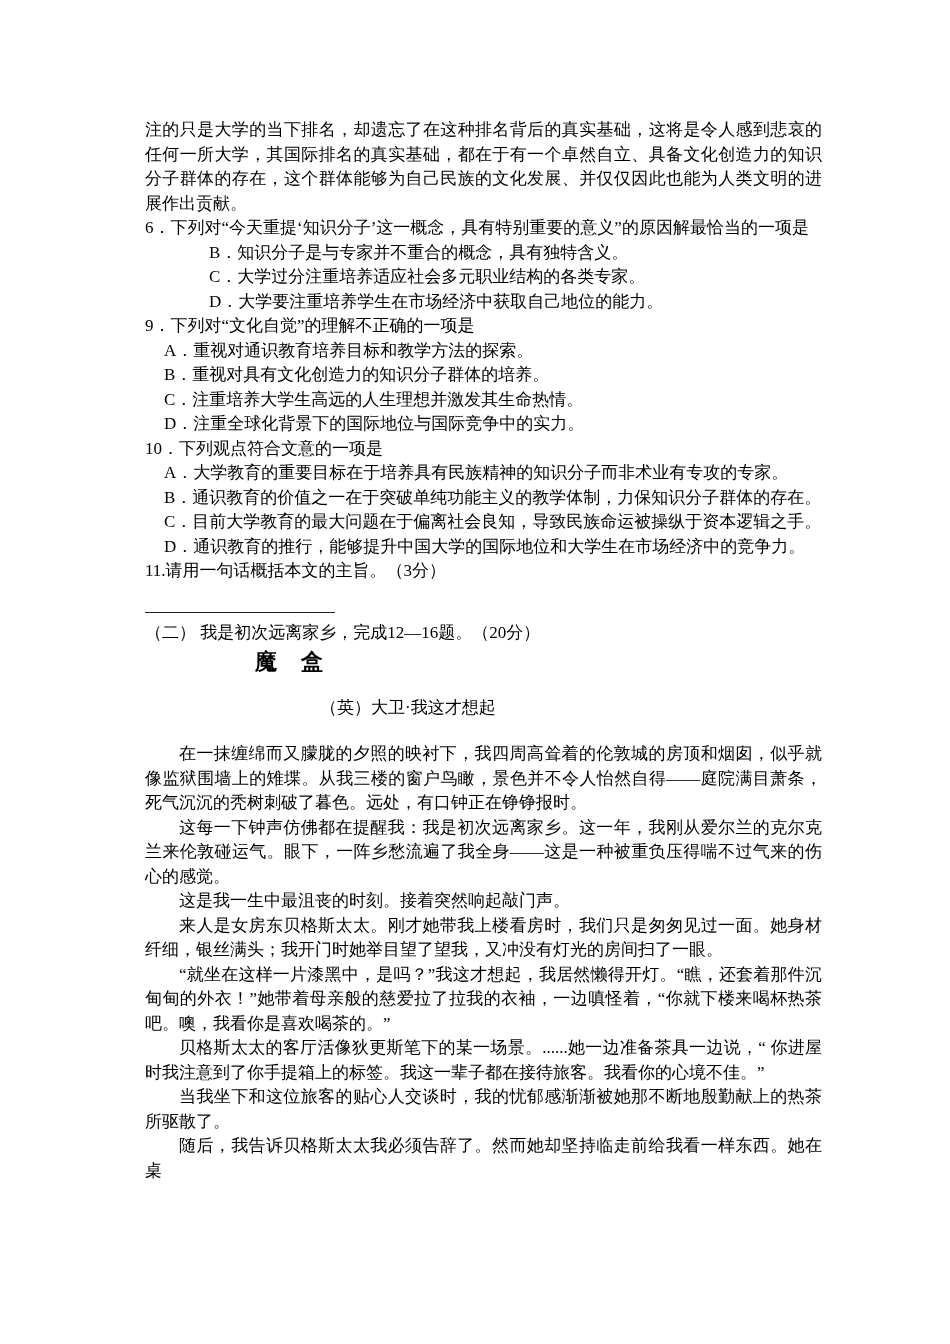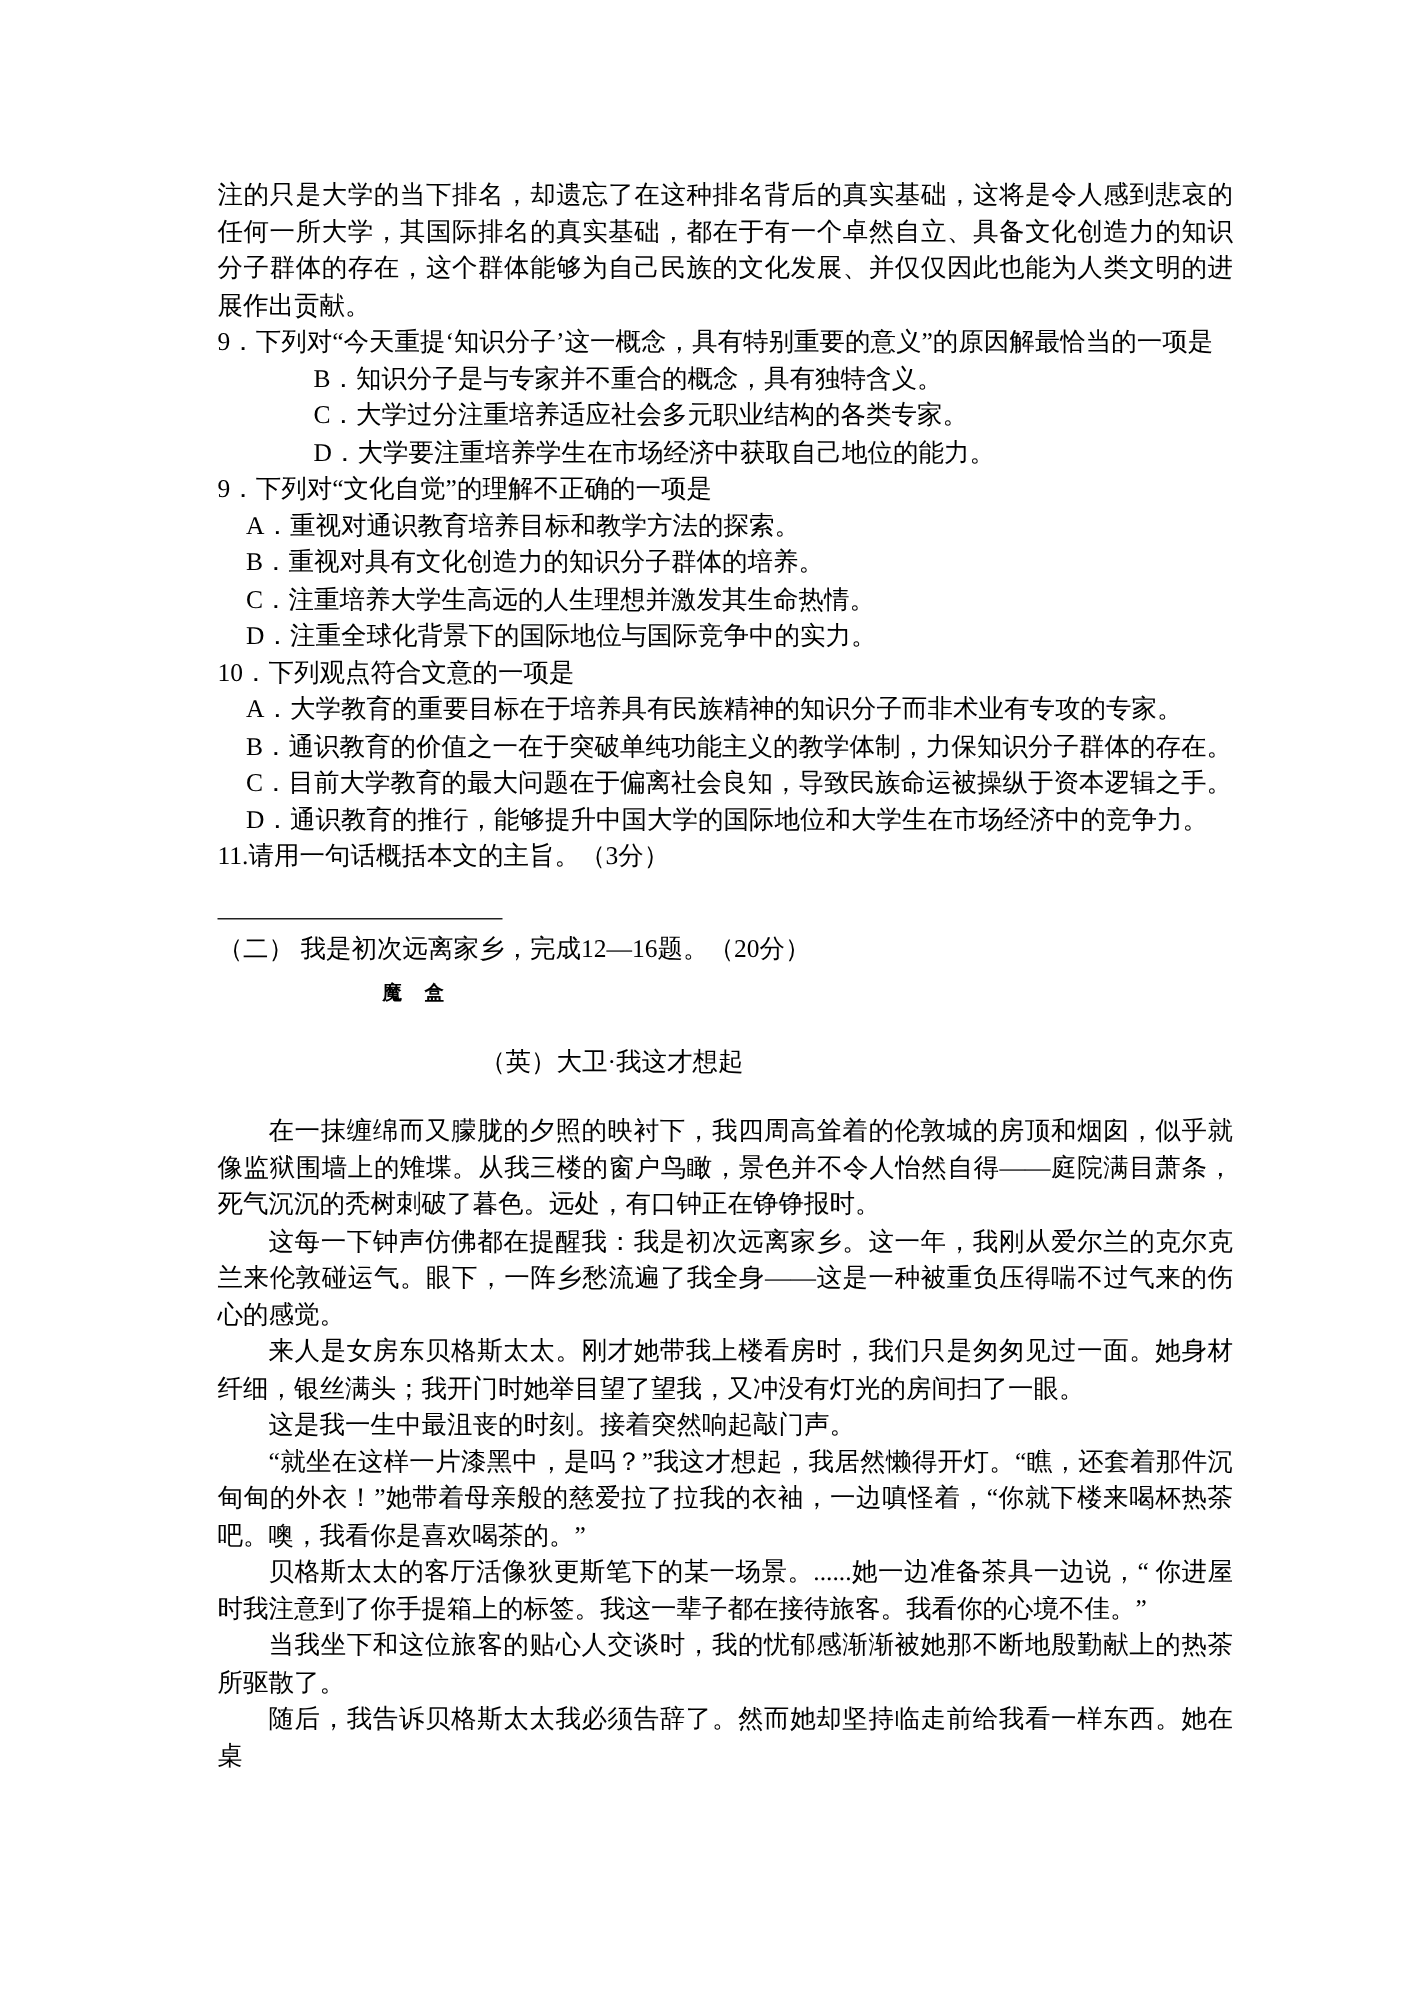--- a/index.html
+++ b/index.html
@@ -24,41 +24,41 @@
   .option-sm { padding-left: 19px; }
   .answer-line {
     width: 190px;
     height: 16px;
     border-bottom: 1.5px solid #222;
     margin: 12px 0 8px 0;
   }
   .section-header { margin-top: 8px; }
   .story-title {
     font-weight: bold;
-    font-size: 13px;
+    font-size: 22px;
     margin-top: 5px;
     margin-left: 110px;
     letter-spacing: 1px;
   }
   .author {
     margin-top: 21px;
     margin-bottom: 22px;
     margin-left: 175px;
   }
   .story p { text-indent: 2em; }
 </style>
 </head>
 <body>
 
 <div class="page">
 
   <p>注的只是大学的当下排名，却遗忘了在这种排名背后的真实基础，这将是令人感到悲哀的任何一所大学，其国际排名的真实基础，都在于有一个卓然自立、具备文化创造力的知识分子群体的存在，这个群体能够为自己民族的文化发展、并仅仅因此也能为人类文明的进展作出贡献。</p>
 
   <div>
-    <p>9．下列对“今天重提‘知识分子’这一概念，具有特别重要的意义”的原因解最恰当的一项是</p>
+    <p>6．下列对“今天重提‘知识分子’这一概念，具有特别重要的意义”的原因解最恰当的一项是</p>
     <p class="option-lg">B．知识分子是与专家并不重合的概念，具有独特含义。</p>
     <p class="option-lg">C．大学过分注重培养适应社会多元职业结构的各类专家。</p>
     <p class="option-lg">D．大学要注重培养学生在市场经济中获取自己地位的能力。</p>
   </div>
 
   <div>
     <p>9．下列对“文化自觉”的理解不正确的一项是</p>
     <p class="option-sm">A．重视对通识教育培养目标和教学方法的探索。</p>
     <p class="option-sm">B．重视对具有文化创造力的知识分子群体的培养。</p>
     <p class="option-sm">C．注重培养大学生高远的人生理想并激发其生命热情。</p>
@@ -79,21 +79,21 @@
 
   <p class="section-header">（二） 我是初次远离家乡，完成12—16题。（20分）</p>
 
   <p class="story-title">魔　盒</p>
 
   <p class="author">（英）大卫·我这才想起</p>
 
   <div class="story">
     <p>在一抹缠绵而又朦胧的夕照的映衬下，我四周高耸着的伦敦城的房顶和烟囱，似乎就像监狱围墙上的雉堞。从我三楼的窗户鸟瞰，景色并不令人怡然自得——庭院满目萧条，死气沉沉的秃树刺破了暮色。远处，有口钟正在铮铮报时。</p>
     <p>这每一下钟声仿佛都在提醒我：我是初次远离家乡。这一年，我刚从爱尔兰的克尔克兰来伦敦碰运气。眼下，一阵乡愁流遍了我全身——这是一种被重负压得喘不过气来的伤心的感觉。</p>
+    <p>这是我一生中最沮丧的时刻。接着突然响起敲门声。</p>
     <p>来人是女房东贝格斯太太。刚才她带我上楼看房时，我们只是匆匆见过一面。她身材纤细，银丝满头；我开门时她举目望了望我，又冲没有灯光的房间扫了一眼。</p>
-    <p>这是我一生中最沮丧的时刻。接着突然响起敲门声。</p>
     <p>“就坐在这样一片漆黑中，是吗？”我这才想起，我居然懒得开灯。“瞧，还套着那件沉甸甸的外衣！”她带着母亲般的慈爱拉了拉我的衣袖，一边嗔怪着，“你就下楼来喝杯热茶吧。噢，我看你是喜欢喝茶的。”</p>
     <p>贝格斯太太的客厅活像狄更斯笔下的某一场景。......她一边准备茶具一边说，“ 你进屋时我注意到了你手提箱上的标签。我这一辈子都在接待旅客。我看你的心境不佳。”</p>
     <p>当我坐下和这位旅客的贴心人交谈时，我的忧郁感渐渐被她那不断地殷勤献上的热茶所驱散了。</p>
     <p>随后，我告诉贝格斯太太我必须告辞了。然而她却坚持临走前给我看一样东西。她在桌</p>
   </div>
 
 </div>
 
 </body></html>

